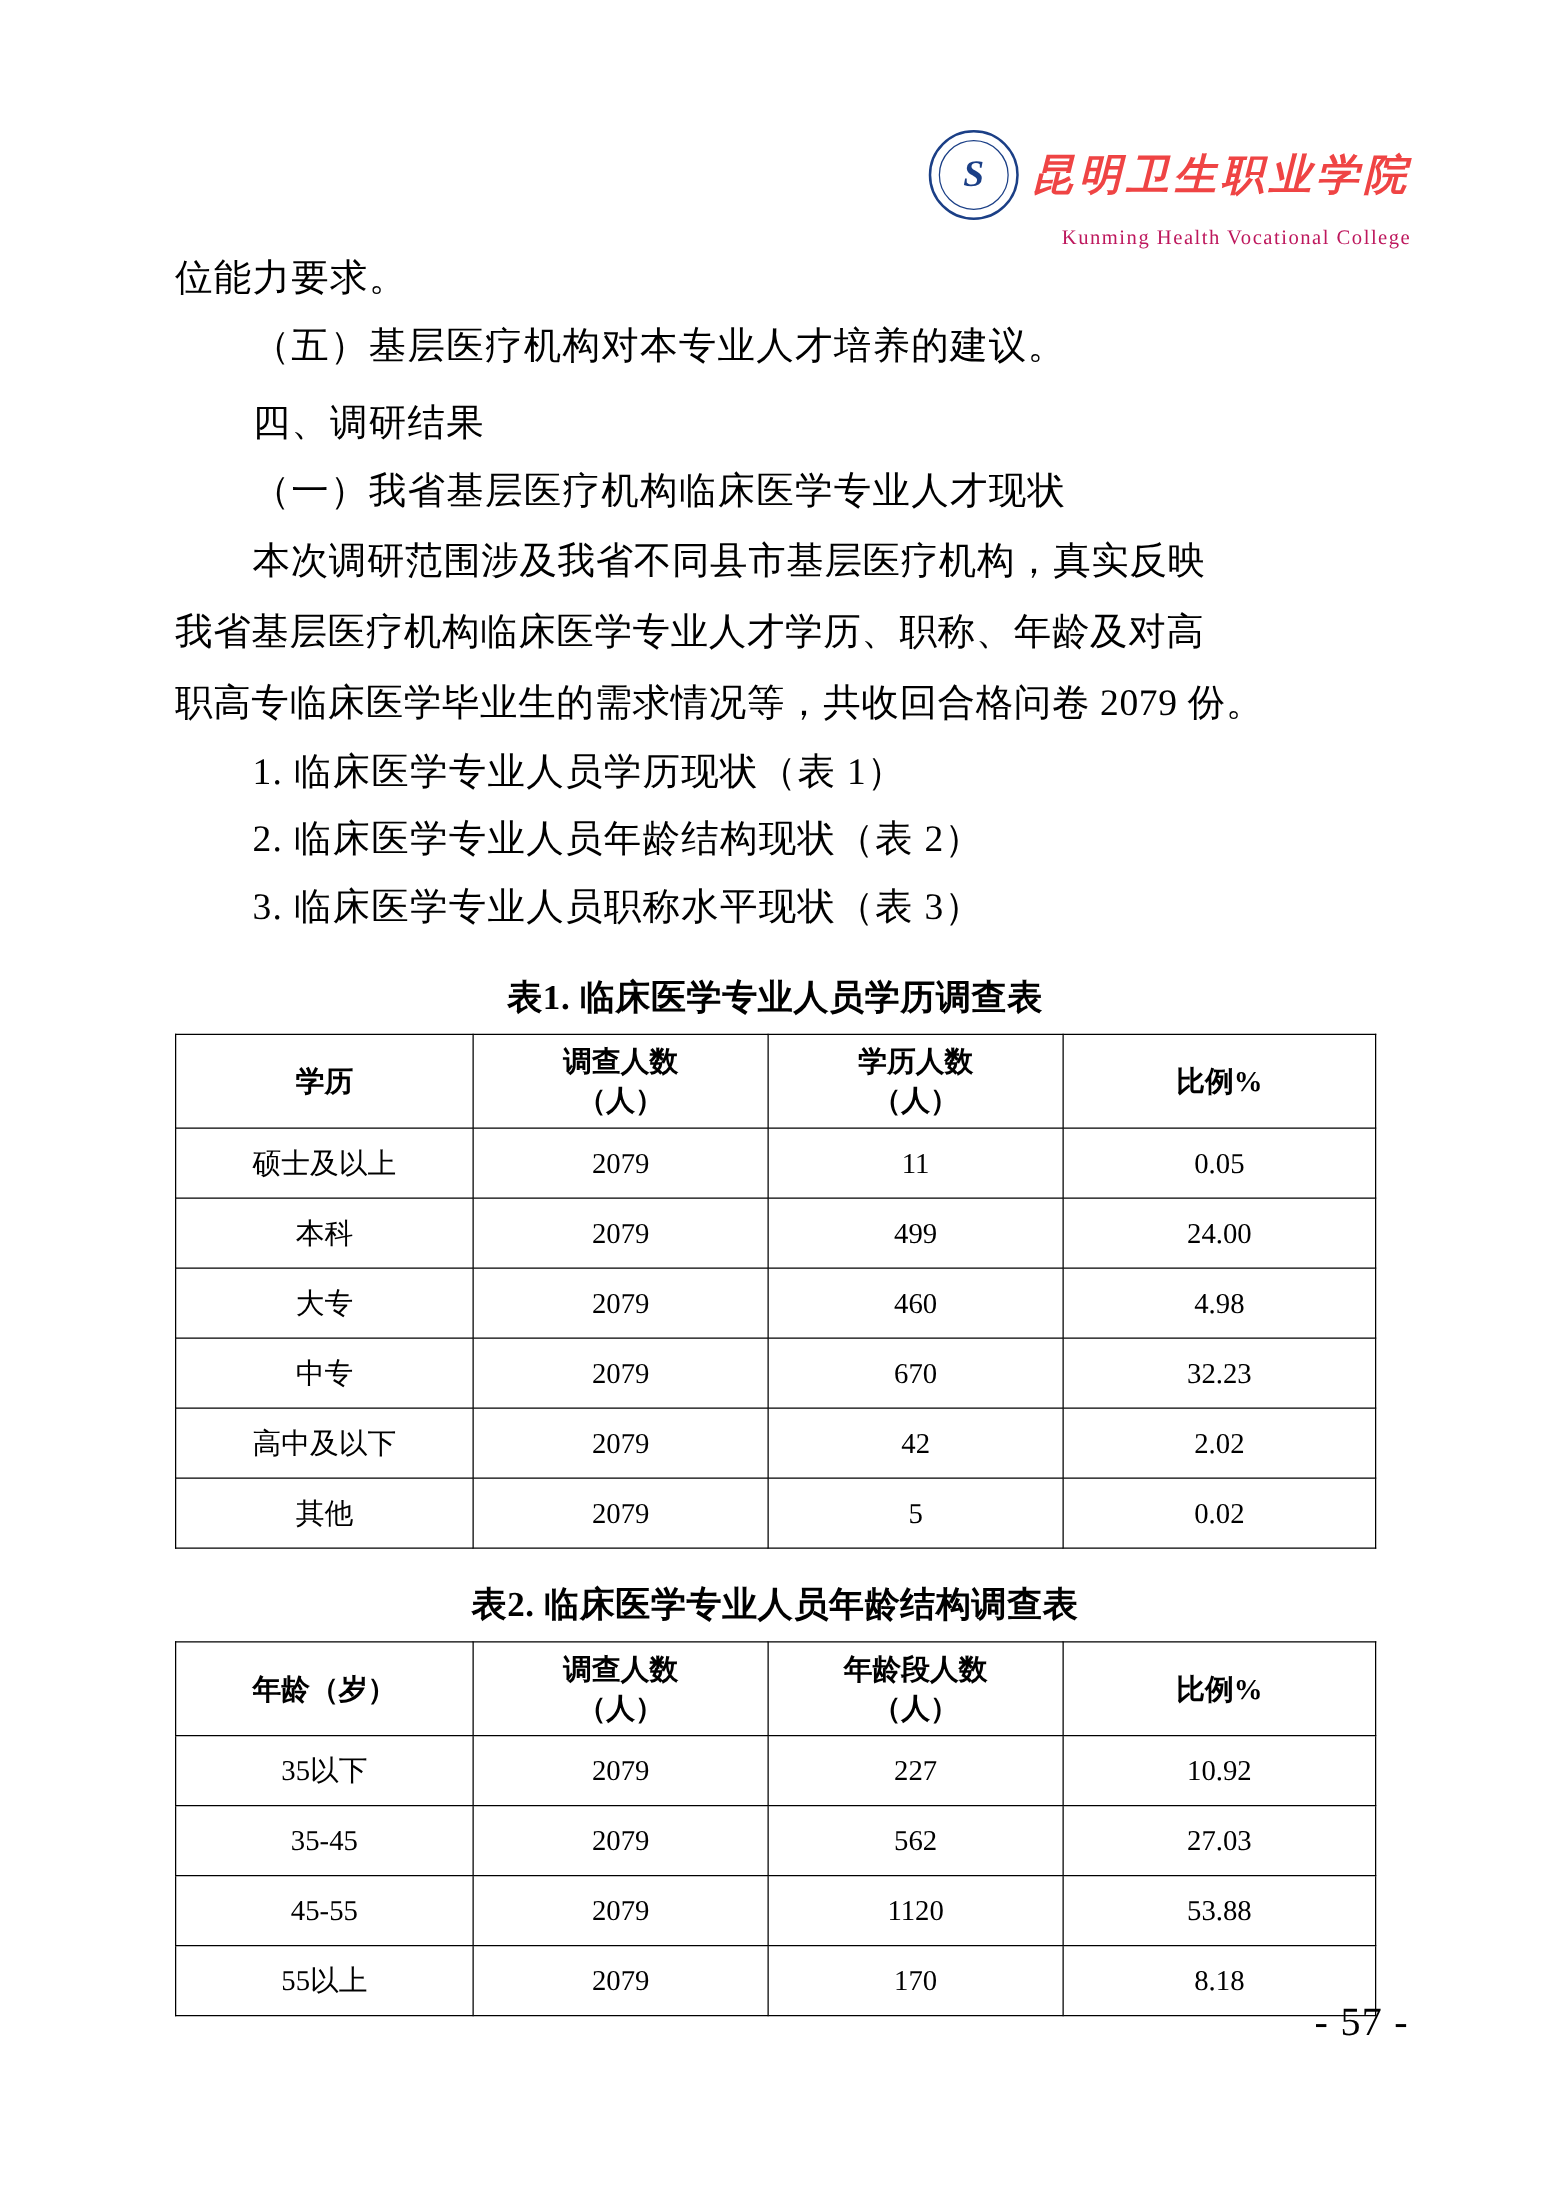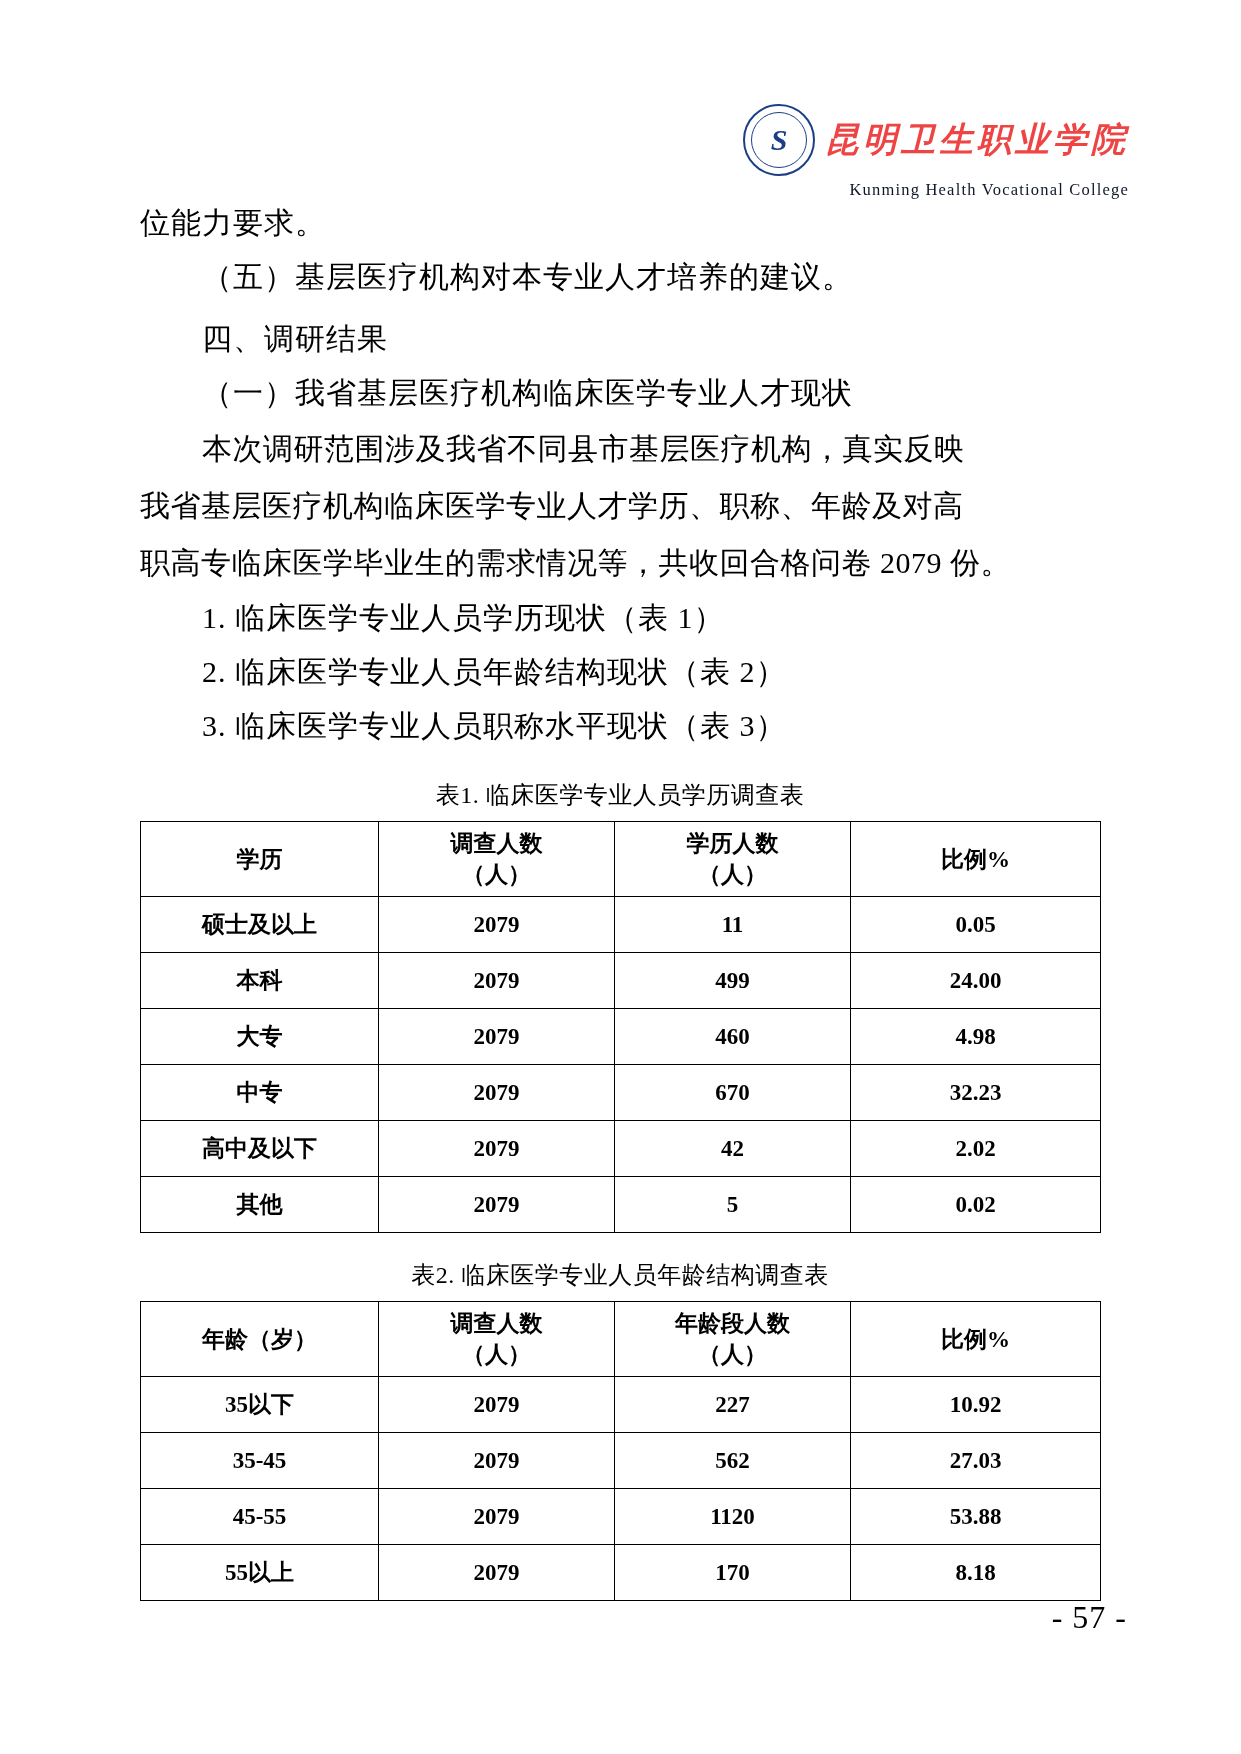--- a/index.html
+++ b/index.html
@@ -70,21 +70,21 @@
     font-weight: bold;
     color: #ef4444;
     letter-spacing: 4px;
     font-style: italic;
     white-space: nowrap;
   }
   .logo-en {
     margin-top: 4px;
     font-family: "Liberation Serif", serif;
     font-size: 16.5px;
-    color: #0f172a;
+    color: #be185d;
     letter-spacing: 1.2px;
     white-space: nowrap;
     text-align: right;
   }
 
   
   .content {
     position: absolute;
     left: 140px;
     top: 196px;
@@ -108,40 +108,39 @@
     line-height: 57px;
     letter-spacing: 0.5px;
     text-indent: 62px;
     margin: 0;
     text-align: justify;
   }
 
   
   .table-title {
     text-align: center;
-    font-size: 24px;
-    font-weight: normal;
+    font-size: 28px;
+    font-weight: bold;
     margin: 26px 0 10px 0;
     letter-spacing: 0.5px;
   }
   table.survey {
     border-collapse: collapse;
     width: 960px;
     margin: 0 auto;
     table-layout: fixed;
   }
   table.survey td, table.survey th {
     border: 1px solid #000000;
     text-align: center;
     vertical-align: middle;
     font-size: 22px;
     padding: 0;
     height: 55px;
     font-family: "Liberation Serif", "DejaVu Serif", serif;
-    font-weight: bold;
   }
   table.survey thead td {
     font-weight: bold;
     height: 74px;
     line-height: 31px;
     font-size: 23px;
   }
   table.survey tbody td {
     font-size: 23px;
   }

